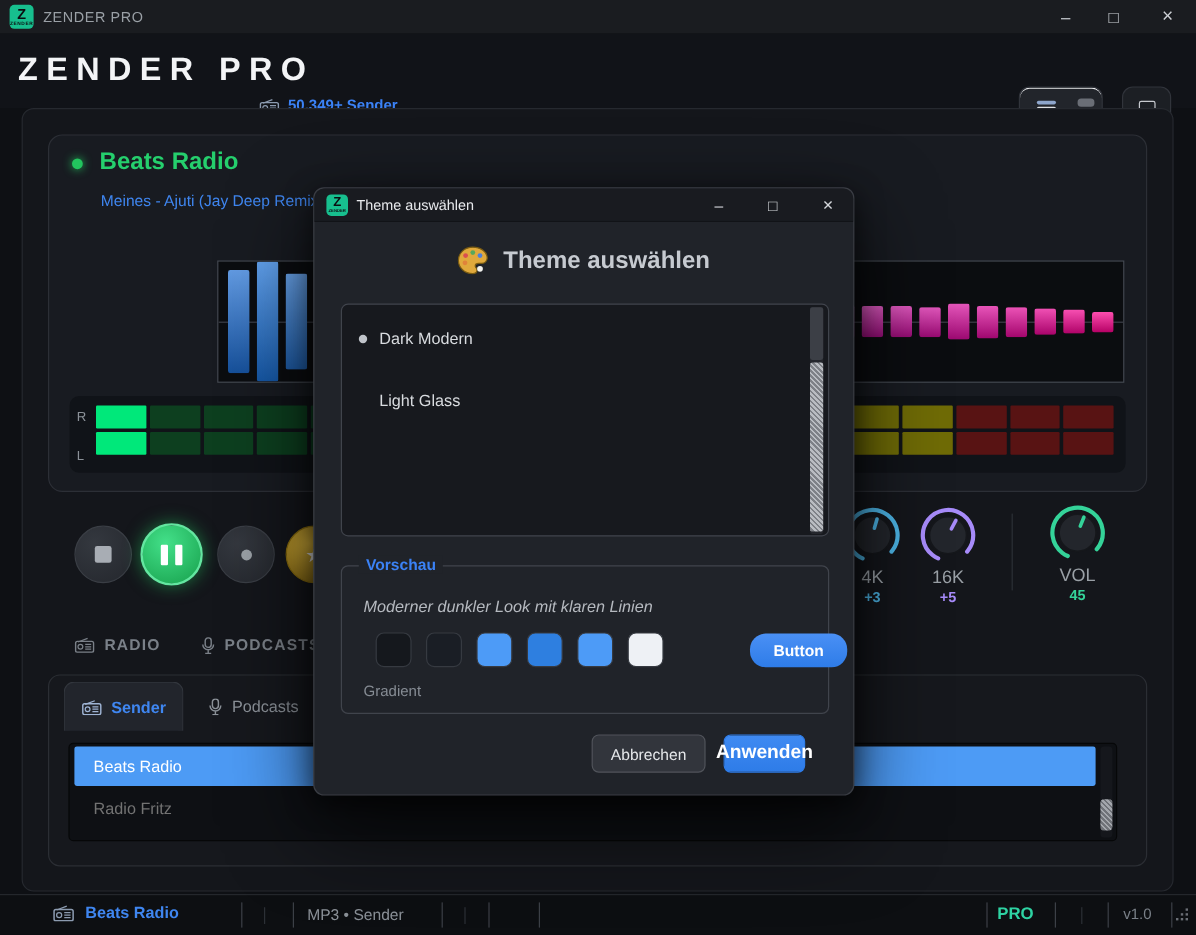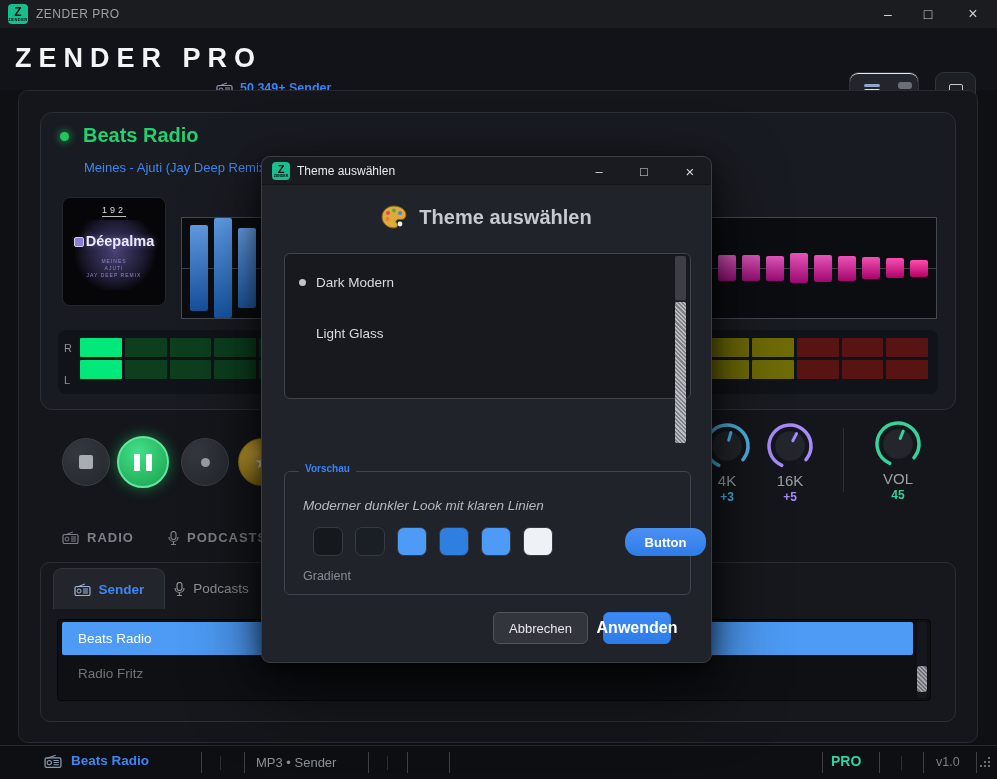--- a/index.html
+++ b/index.html
@@ -79,21 +79,21 @@
   .knob.k0 .kv { color:#4db6e8; } .knob.k1 .kv { color:#a78bfa; } .knob.k2 .kv { color:#34d399; }
   .kdivider { position:absolute; left:843px; top:428px; width:1px; height:64px; background:#2c3036; }
 
   
   .toptab { position:absolute; top:530px; display:flex; align-items:center; gap:8px; font-size:13px; letter-spacing:1px; color:#7a8088; font-weight:700; }
   .toptab.t0 { left:62px; } .toptab.t1 { left:168px; }
 
   
   .lower { position:absolute; left:40px; top:562px; width:916px; height:160px; background:#16181d; border:1px solid #2b2e34; border-radius:10px; }
   .stab { position:absolute; top:5px; height:41px; display:flex; align-items:center; justify-content:center; gap:8px; font-size:13.5px; border-radius:9px 9px 0 0; }
-  .stab.active { left:12px; width:112px; background:#22252c; border:1px solid #32363d; border-bottom:none; color:#3f86f0; font-weight:700;text-align:center; }
+  .stab.active { left:12px; width:100px; background:#22252c; border:1px solid #32363d; border-bottom:none; color:#3f86f0; font-weight:700;text-align:center; }
   .stab.idle { left:118px; width:105px; color:#8b9198; }
   .slist { position:absolute; left:16px; top:56px; width:874px; height:82px; background:#0e1014; border:1px solid #060708; border-radius:4px; }
   .srow { position:absolute; left:4px; width:851px; height:33px; display:flex; align-items:center; padding-left:16px; font-size:13.5px; }
   .srow.sel { top:2px; background:#4d9bf5; color:#ffffff; border-radius:2px; }
   .srow.idle { top:37px; color:#737373; }
   .sscroll { position:absolute; right:3px; top:2px; width:10px; height:76px; background:#15171c; border-radius:3px; }
   .sscroll .thumb { position:absolute; left:0; top:44px; width:10px; height:26px; border-radius:3px;
         background:repeating-linear-gradient(45deg,#a3a6ac 0 1.5px,#6f7278 1.5px 3px); }
 
   
@@ -113,31 +113,31 @@
   .m-titlebar { position:absolute; left:0; top:0; width:100%; height:28px; background:#191b20; border-radius:9px 9px 0 0; border-bottom:1px solid #111317; }
   .m-logo { position:absolute; left:10px; top:5px; width:18px; height:18px; background:#17bf8e; border-radius:4px;
             display:flex; flex-direction:column; align-items:center; justify-content:center; color:#0b0d10; }
   .m-logo .z { font-size:11px; font-weight:900; line-height:9px; } .m-logo .zt { font-size:3.5px; font-weight:700; }
   .m-title { position:absolute; left:35px; top:7px; font-size:12px; color:#e8eaed; }
   .m-winbtn { position:absolute; top:3px; width:28px; height:22px; color:#d5d8dc; font-size:13px; display:flex; align-items:center; justify-content:center; }
 
   .m-heading { position:absolute; left:0; top:48px; width:100%; display:flex; align-items:center; justify-content:center; gap:12px;
                font-size:20px; font-weight:800; color:#c6cad0; }
 
-  .theme-list { position:absolute; left:22px; top:96px; width:407px; height:146px; background:#17191e; border:1px solid #40444c; border-radius:6px; }
+  .theme-list { position:absolute; left:22px; top:96px; width:407px; height:194px; background:#17191e; border:1px solid #40444c; border-radius:6px; }
   .theme-item { position:absolute; left:14px; width:360px; height:28px; display:flex; align-items:center; gap:10px; font-size:13.5px; color:#d8dbdf; }
   .theme-item .dot { width:7px; height:7px; border-radius:50%; background:#c0c4ca; visibility:hidden; }
   .theme-item.sel .dot { visibility:visible; }
   .t-scroll { position:absolute; right:4px; top:2px; width:11px; height:189px; background:#24262c; border-radius:2px; }
   .t-scroll .top { position:absolute; left:0; top:0; width:11px; height:44px; background:#3c3f46; border-radius:2px; }
   .t-scroll .thumb { position:absolute; left:0; top:46px; width:11px; height:141px; border-radius:2px;
         background:repeating-linear-gradient(45deg,#b9bcc1 0 1.5px,#7e8187 1.5px 3px); }
 
   .preview { position:absolute; left:22px; top:314px; width:407px; height:124px; border:1px solid #40444c; border-radius:6px; }
-  .preview .legend { position:absolute; left:14px; top:-9px; background:#202329; padding:0 6px; font-size:10px; font-weight:700; color:#3b82f6; }
+  .preview .legend { position:absolute; left:14px; top:-9px; background:#202329; padding:0 6px; font-size:13px; font-weight:700; color:#3b82f6; }
   .preview .desc { position:absolute; left:18px; top:26px; font-style:italic; font-size:13.5px; color:#b5b9bf; }
   .swatches { position:absolute; left:28px; top:55px; display:flex; gap:12px; }
   .swatch { width:30px; height:29px; border-radius:7px; border:1px solid #363a41; }
   .pv-btn { position:absolute; left:340px; top:56px; width:81px; height:28px; border-radius:13px;
             background:linear-gradient(180deg,#4a90f5,#2e7ce8); color:#fff; font-size:13px; font-weight:700;
             display:flex; align-items:center; justify-content:center; }
   .preview .grad { position:absolute; left:18px; top:97px; font-size:12.5px; color:#868c94; }
 
   .m-cancel { position:absolute; left:231px; top:455px; width:95px; height:32px; background:#32353c; border:1px solid #50535a; border-radius:6px;
               color:#e5e7ea; font-size:13px; display:flex; align-items:center; justify-content:center; }
@@ -187,30 +187,20 @@
   </div>
 
   <div class="main"></div>
 
   <div class="card"></div>
   <div class="live-dot"></div>
   <div class="station-title">Beats Radio</div>
   <div class="track">Meines - Ajuti (Jay Deep Remix)</div>
   <div class="viz-label">Visualisierung:</div>
 
-  <div class="album">
-    <div class="glow"></div>
-    <div class="bitrate">192</div>
-    <div class="name"><span class="sq"></span><span>Déepalma</span></div>
-    <div class="tiny">
-      <div>MEINES</div>
-      <div>AJUTI</div>
-      <div>JAY DEEP REMIX</div>
-    </div>
-  </div>
 
   <div class="viz">
       <div class="vbar" style="height: 86px; background-color: rgb(30, 111, 214);"></div>
       <div class="vbar" style="height: 100px; background-color: rgb(29, 120, 228);"></div>
       <div class="vbar" style="height: 80px; background-color: rgb(42, 128, 232);"></div>
       <div class="vbar" style="height: 76px; background-color: rgb(42, 128, 232);"></div>
       <div class="vbar" style="height: 70px; background-color: rgb(58, 126, 224);"></div>
       <div class="vbar" style="height: 64px; background-color: rgb(74, 120, 216);"></div>
       <div class="vbar" style="height: 58px; background-color: rgb(90, 112, 208);"></div>
       <div class="vbar" style="height: 54px; background-color: rgb(106, 104, 200);"></div>

